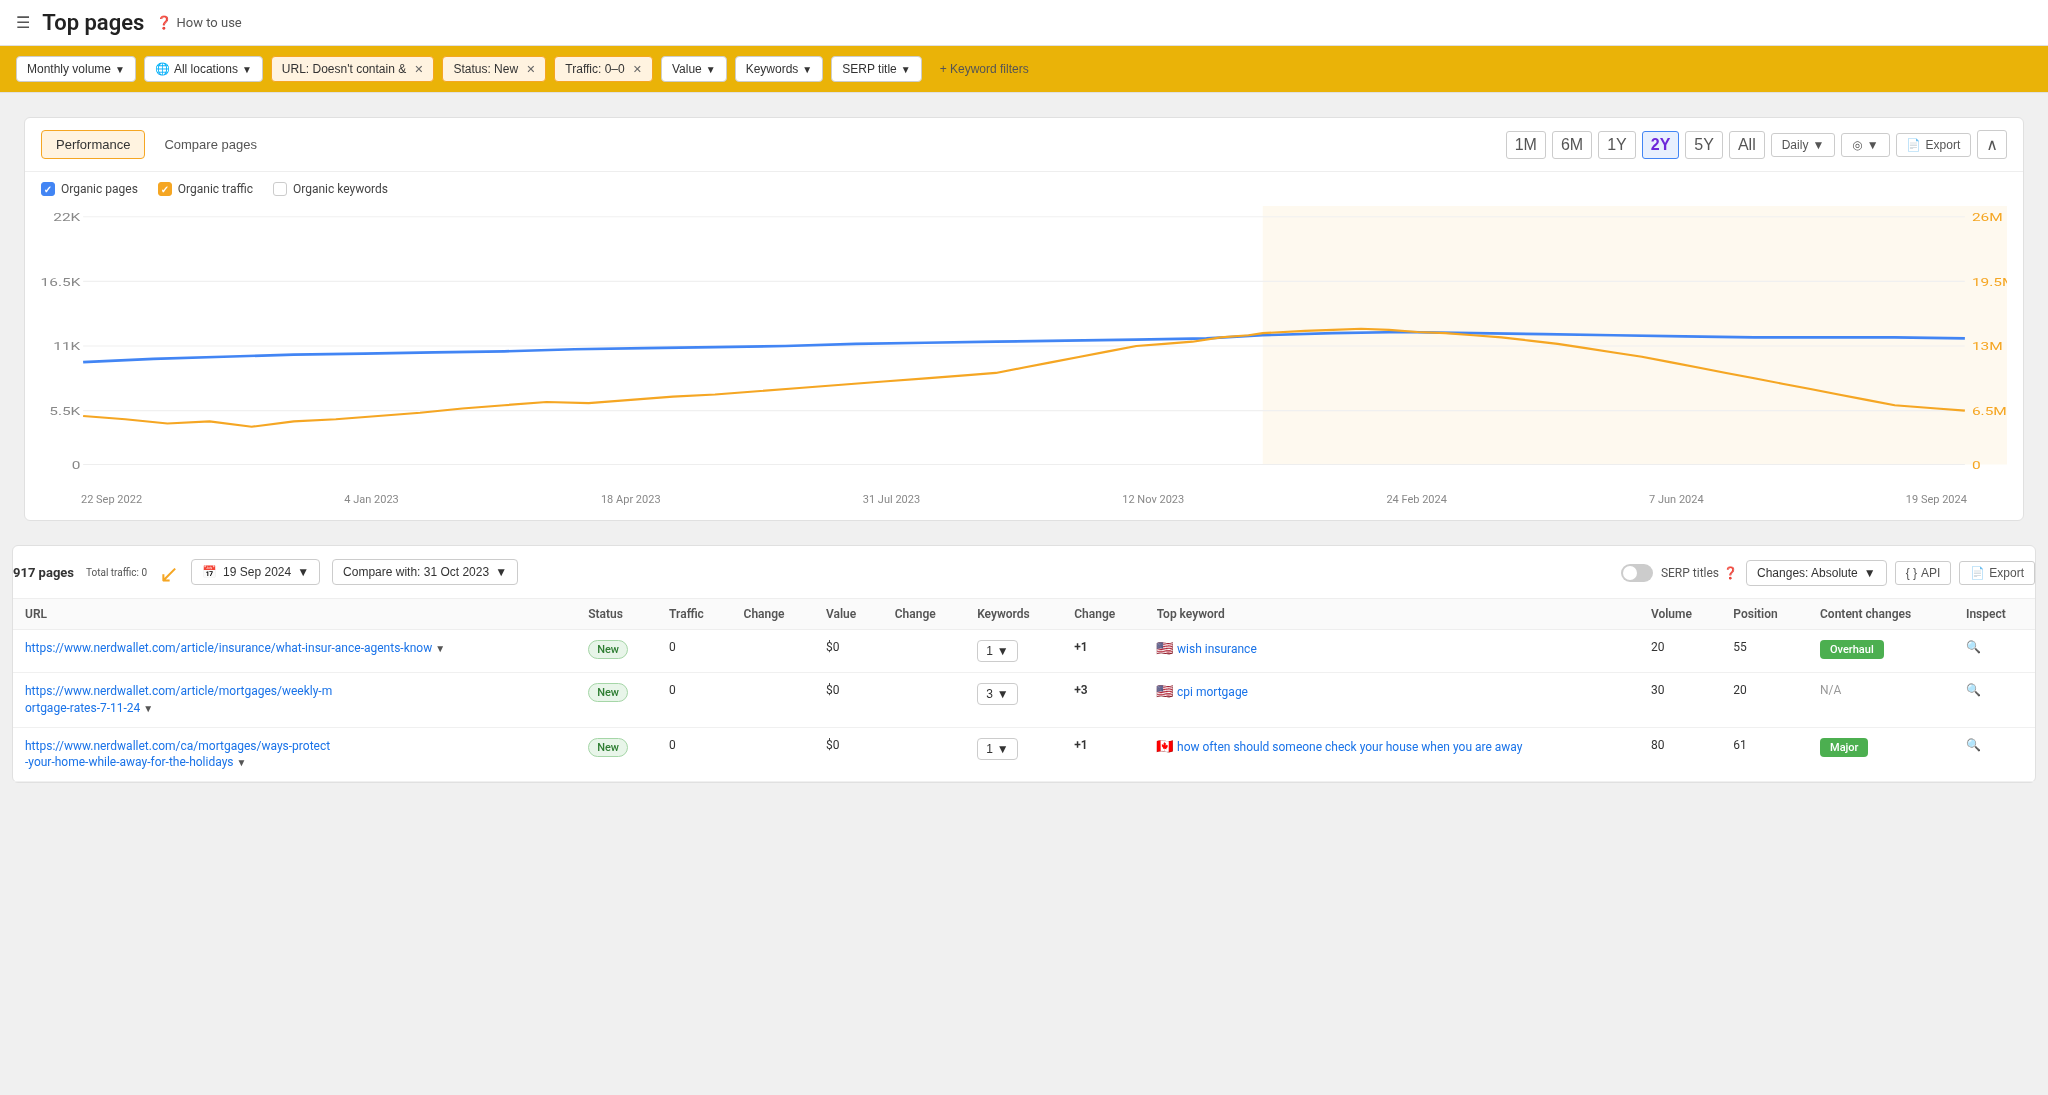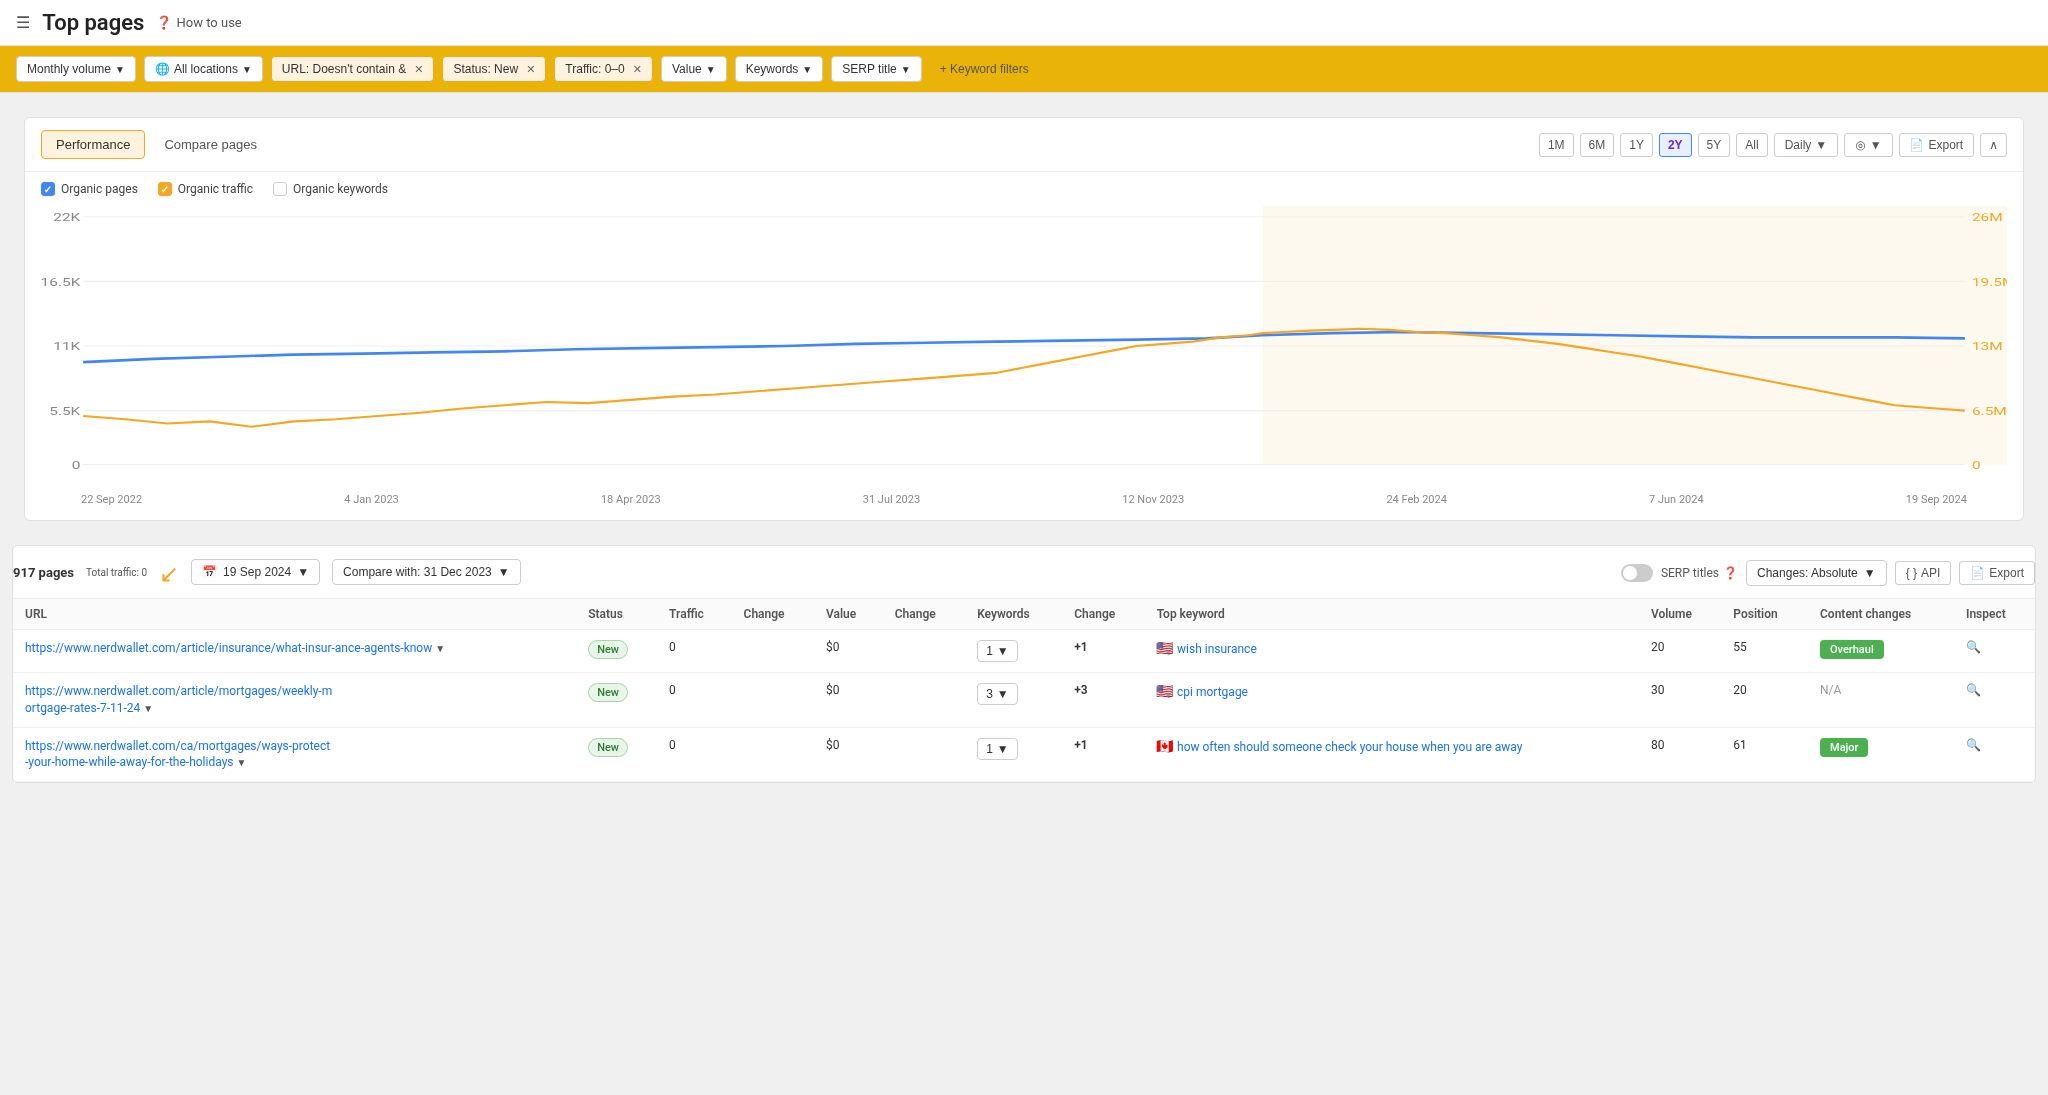--- a/index.html
+++ b/index.html
@@ -21,21 +21,21 @@
     .filter-add { display: flex; align-items: center; gap: 4px; padding: 5px 10px; color: #555; cursor: pointer; font-size: 12px; border: none; background: none; text-align: right; }
     .dropdown-arrow { font-size: 10px; }
     
     
     .chart-section { background: #fff; margin: 24px; border-radius: 6px; border: 1px solid #e0e0e0; }
     .chart-header { display: flex; align-items: center; justify-content: space-between; padding: 12px 16px; border-bottom: 1px solid #eee; }
     .chart-tabs { display: flex; gap: 4px; }
     .chart-tab { padding: 6px 14px; border-radius: 4px; cursor: pointer; font-size: 13px; border: 1px solid transparent; background: none; color: #555; }
     .chart-tab.active { background: #fff3e0; border-color: #f5a623; color: #333; font-weight: 500; }
     .chart-controls { display: flex; align-items: center; gap: 6px; }
-    .time-btn { padding: 4px 8px; border: 1px solid #ccc; border-radius: 3px; background: #fff; cursor: pointer; font-size: 12px; color: #555; }
+    .time-btn { padding: 4px 8px; border: 1px solid #ccc; border-radius: 3px; background: #fff; cursor: pointer; font-size: 16px; color: #555; }
     .time-btn.active { background: #e8f0fe; border-color: #4285f4; color: #6d28d9; font-weight: 600; }
     .control-btn { display: flex; align-items: center; gap: 4px; padding: 4px 10px; border: 1px solid #ccc; border-radius: 3px; background: #fff; cursor: pointer; font-size: 12px; color: #555; }
     
     
     .chart-legend { display: flex; align-items: center; gap: 20px; padding: 10px 16px; }
     .legend-item { display: flex; align-items: center; gap: 6px; font-size: 12px; color: #444; }
     .legend-checkbox { width: 14px; height: 14px; border-radius: 3px; display: flex; align-items: center; justify-content: center; cursor: pointer; }
     .legend-checkbox.blue { background: #4285f4; border: 1px solid #4285f4; }
     .legend-checkbox.orange { background: #f5a623; border: 1px solid #f5a623; }
     .legend-checkbox.empty { background: #fff; border: 1px solid #ccc; }
@@ -230,21 +230,21 @@
       <div class="table-info">
         <span class="pages-count">917 pages</span>
         <span class="traffic-info">Total traffic: 0</span>
         <span class="arrow-indicator">↙</span>
         <button class="date-btn">
           <span>📅</span>
           <span>19 Sep 2024</span>
           <span>▼</span>
         </button>
         <button class="compare-btn">
-          <span>Compare with: 31 Dec 2023</span>
+          <span>Compare with: 31 Oct 2023</span>
           <span>▼</span>
         </button>
       </div>
       <div class="table-actions">
         <div class="toggle">
           <div class="toggle-knob"></div>
         </div>
         <span class="serp-label">
           <span>SERP titles</span>
           <span>❓</span>

